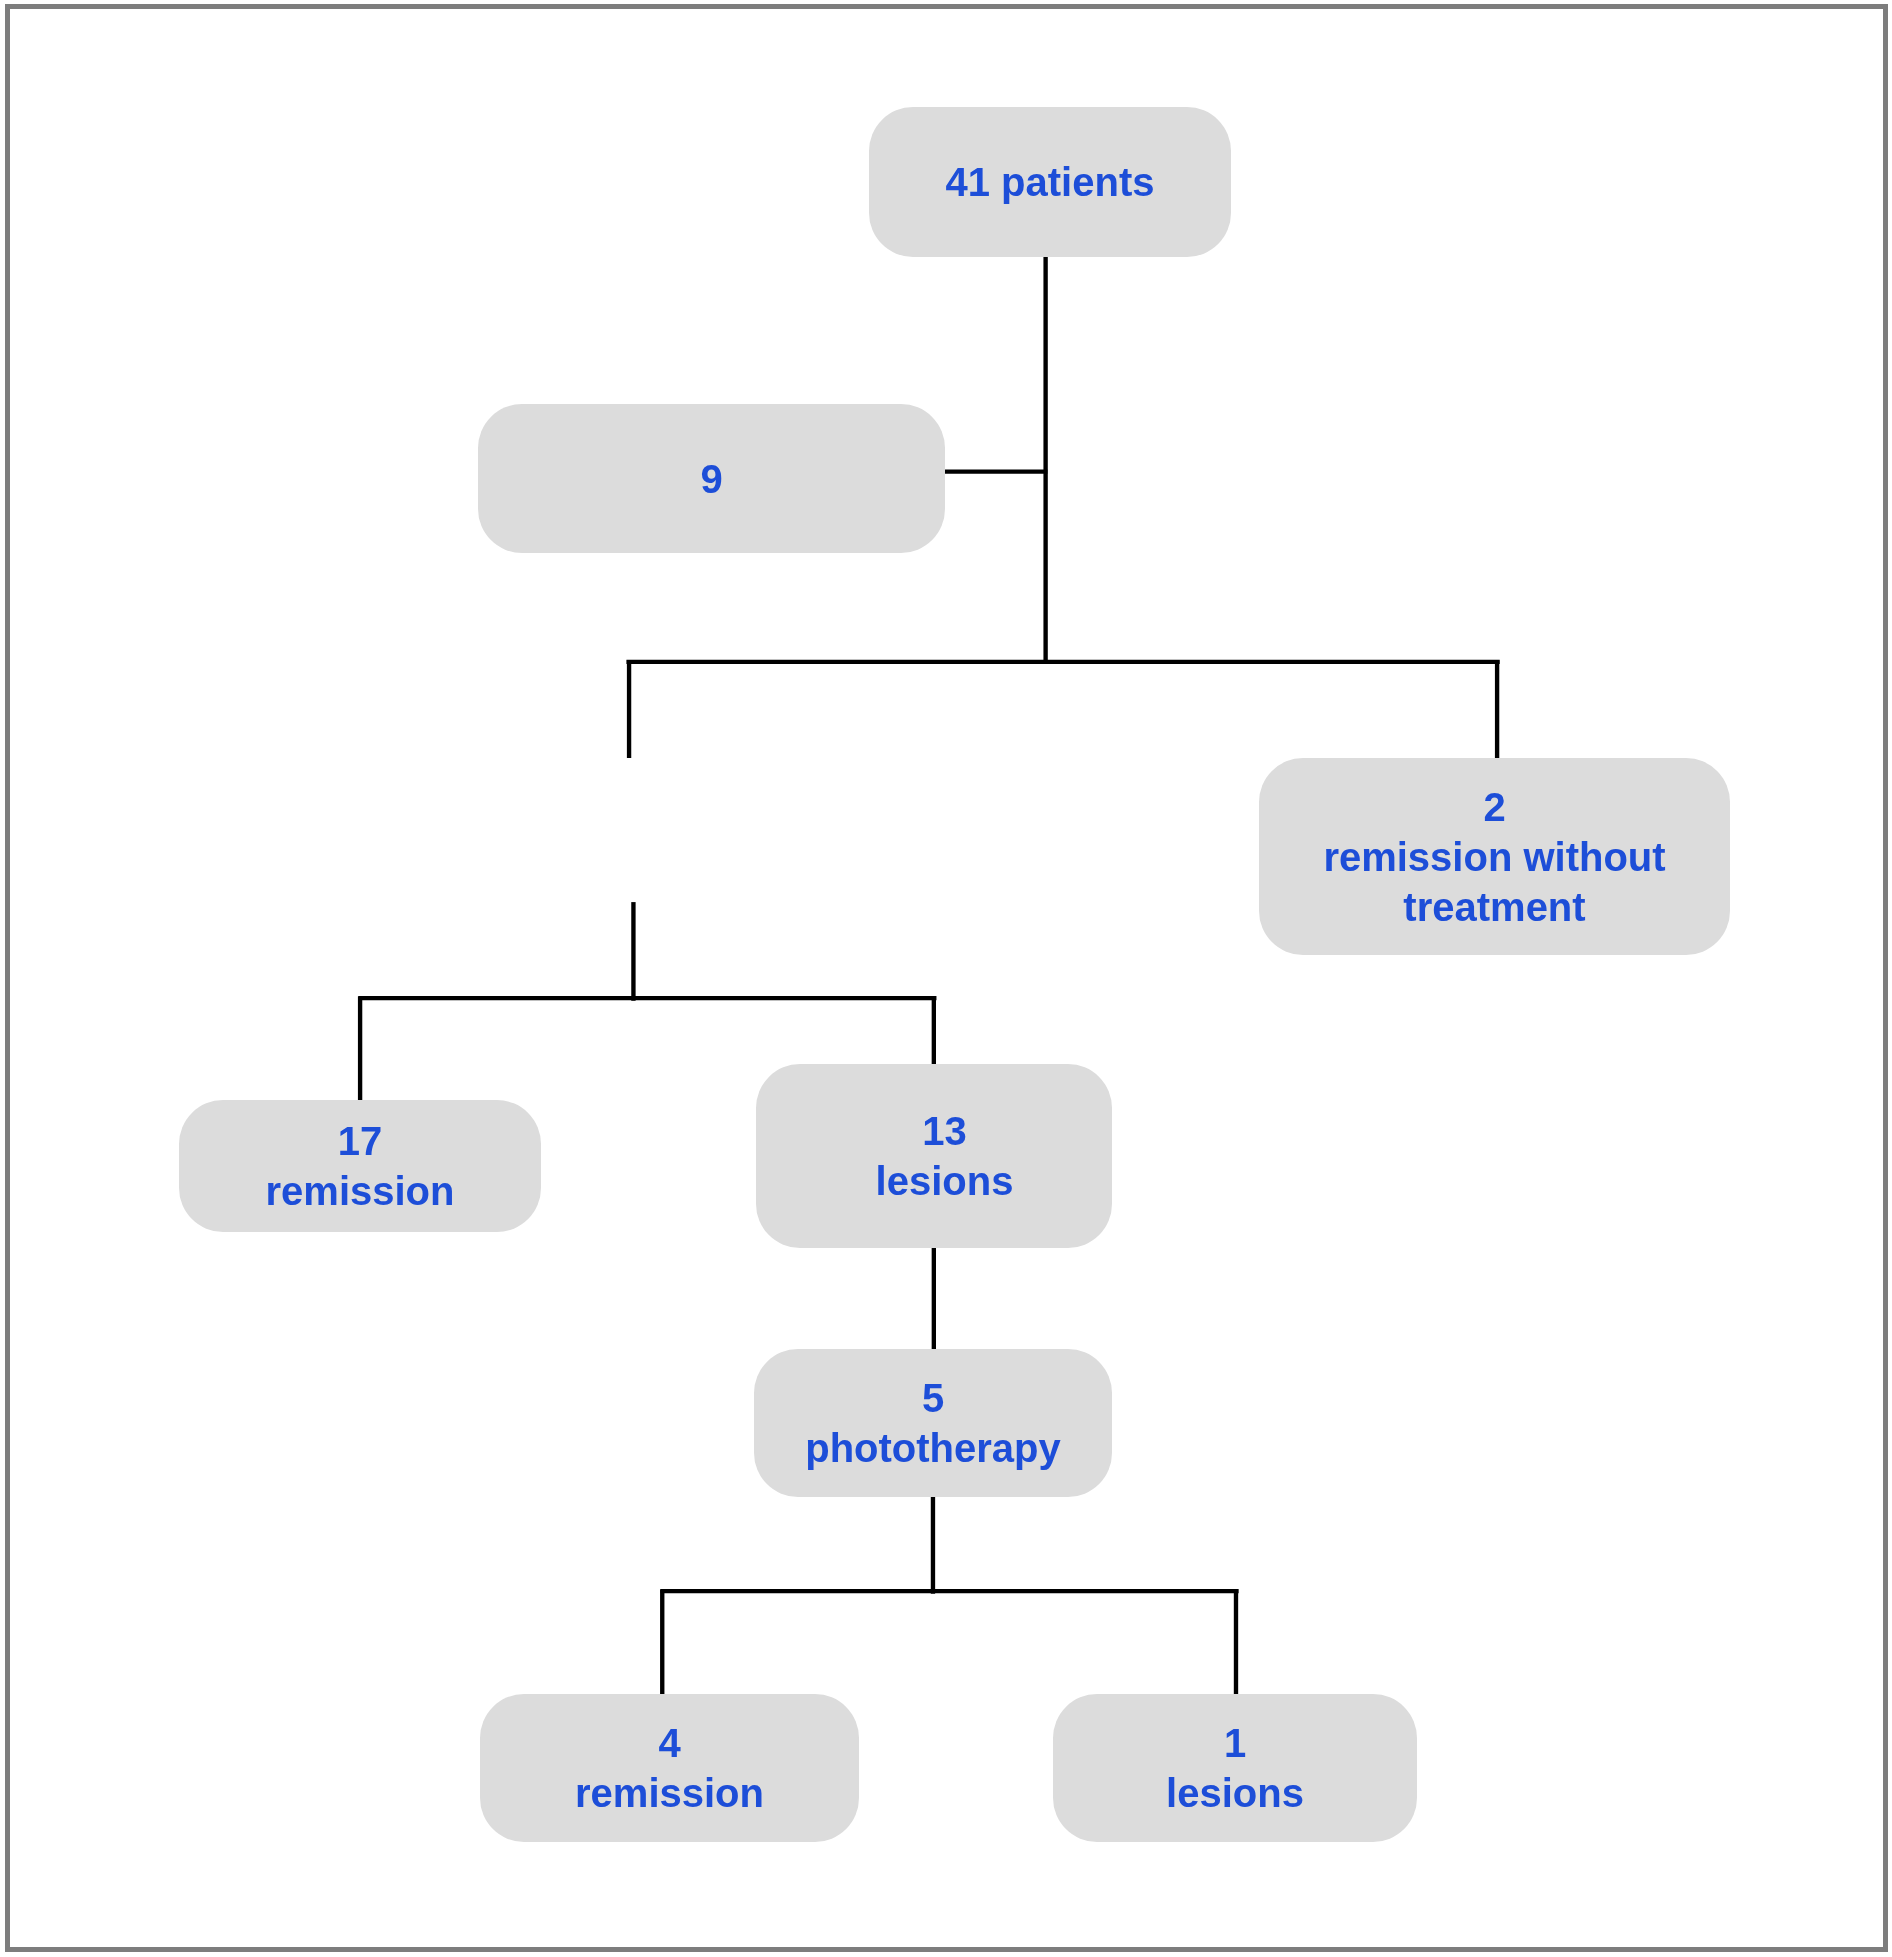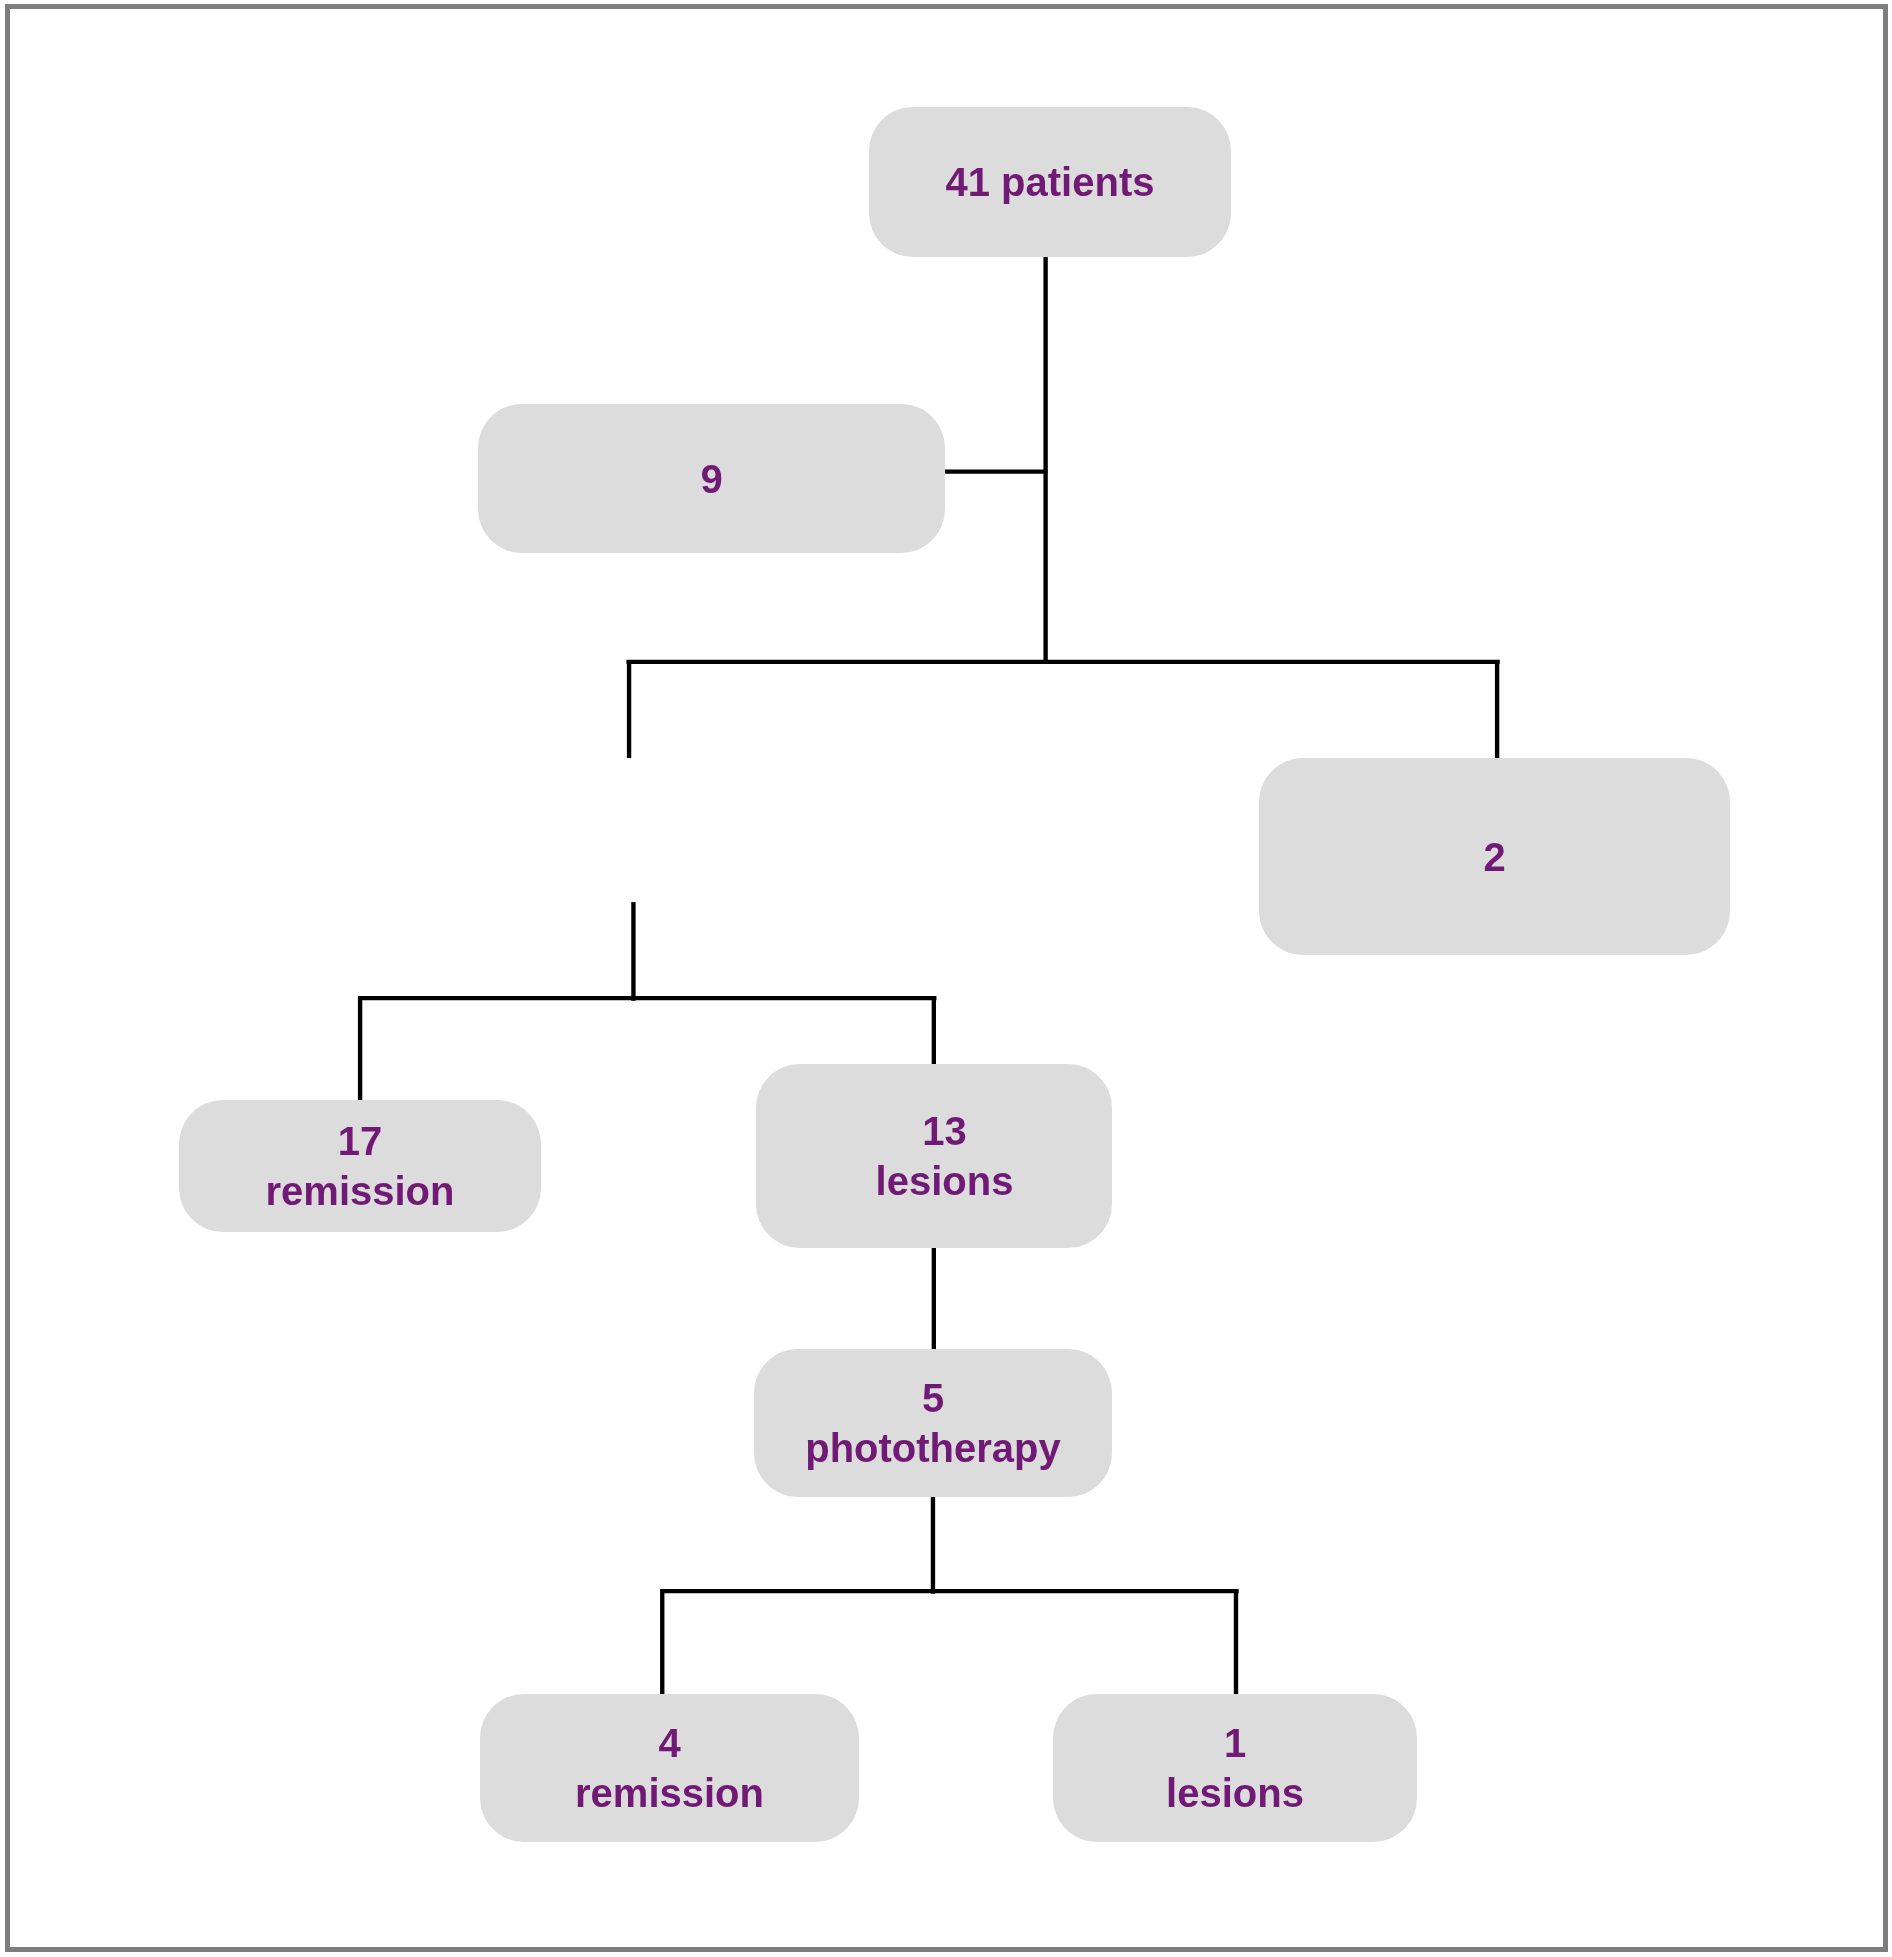--- a/index.html
+++ b/index.html
@@ -37,21 +37,21 @@
   }
   .node {
     position: absolute;
     background: #dcdcdc;
     border-radius: 44px;
     display: flex;
     flex-direction: column;
     align-items: center;
     justify-content: center;
     text-align: center;
-    color: #701a75;
+    color: #1d4ed8;
     font-weight: 700;
     font-size: 40px;
     line-height: 50px;
     padding: 0 14px;
     box-sizing: border-box;
   }
   .node .value { white-space: nowrap; }
   .node .label { }
 </style>
 </head>
@@ -97,20 +97,21 @@
     <div class="label"></div>
   </div>
 
   <div class="node" style="left:478px; top:404px; width:467px; height:149px;">
     <div class="value">9</div>
   </div>
 
 
   <div class="node" style="left:1259px; top:758px; width:471px; height:197px;">
     <div class="value">2</div>
+    <div class="label">remission without treatment</div>
   </div>
 
   <div class="node" style="left:179px; top:1100px; width:362px; height:132px;">
     <div class="value">17</div>
     <div class="label">remission</div>
   </div>
 
   <div class="node" style="left:756px; top:1064px; width:356px; height:184px;padding-left:35px;">
     <div class="value">13</div>
     <div class="label">lesions</div>

